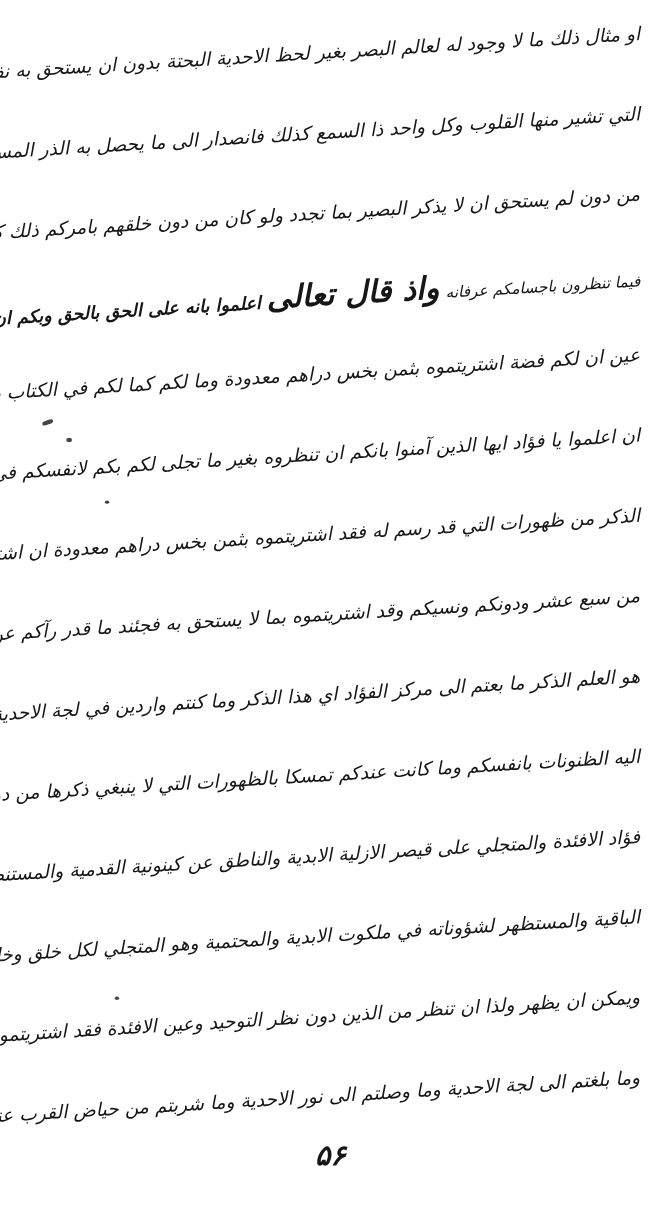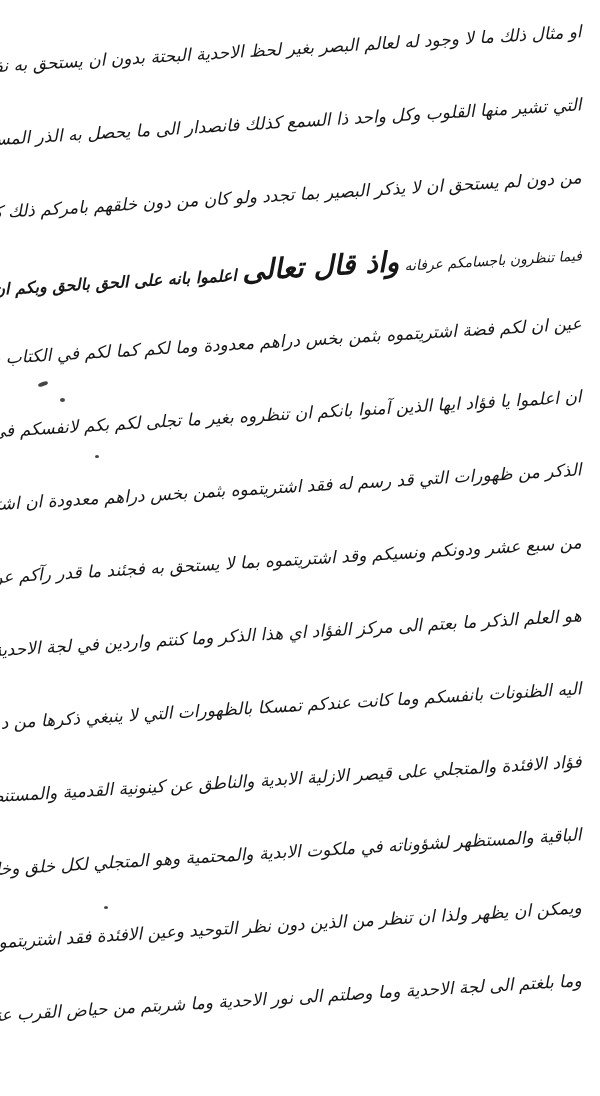--- a/index.html
+++ b/index.html
@@ -122,13 +122,14 @@
     <span class="segs"><span class="seg normal">وما بلغتم الى لجة الاحدية وما وصلتم الى نور الاحدية وما شربتم من حياض القرب عند الهوية ووجدتم بانه</span></span>
     
   </div>
     </div>
 
   <span class="speck s1"></span>
   <span class="speck s2"></span>
   <span class="speck s3"></span>
   <span class="speck s4"></span>
 
+  <div class="page-number">۵۶</div>
 </div>
 
 </body></html>

